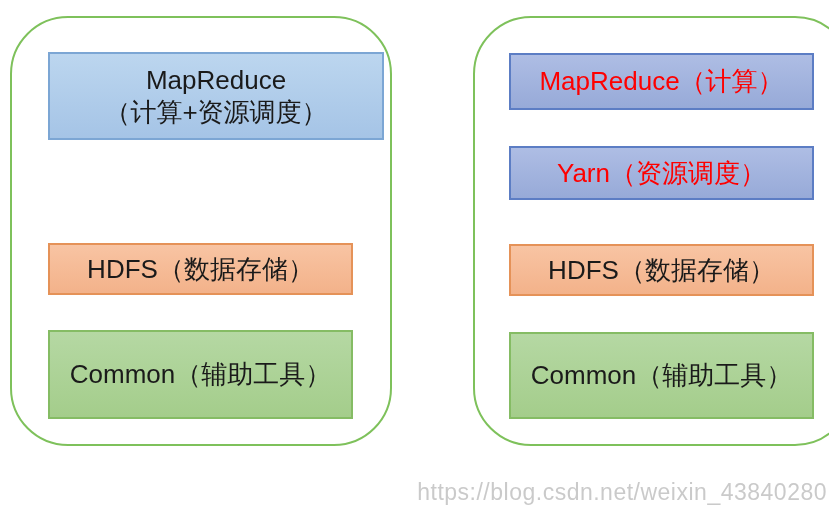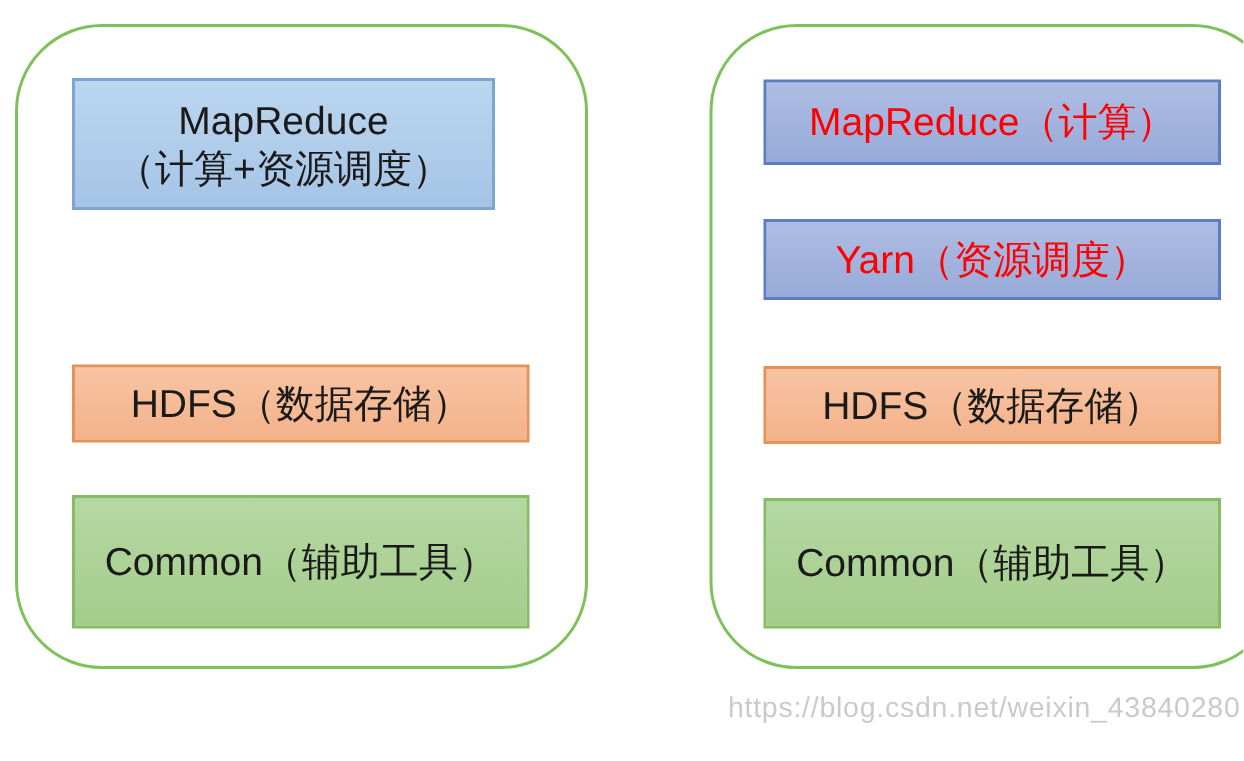--- a/index.html
+++ b/index.html
@@ -63,37 +63,37 @@
     text-align: center;
     font-size: 30px;
     color: #fe0000;
     z-index: 2;
   }
   .caption-left  { left: 0px; }
   .caption-right { left: 427px; }
 
   .watermark {
     position: absolute;
-    top: 462px;
+    top: 479px;
     right: 2px;
-    font-size: 19px;
+    font-size: 23px;
     color: #bdbdbd;
     opacity: 0.8;
     white-space: nowrap;
     z-index: 3;
     letter-spacing: 0.5px;
   }
 </style>
 </head>
 <body>
 
 <div class="stage">
 
   <div class="container-panel panel-left">
-    <div class="block blue-light" style="left:36px; top:34px; width:282px; height:88px;">
+    <div class="block blue-light" style="left:36px; top:34px; width:336px; height:88px;">
       <div>
         <div>MapReduce</div>
         <div>（计算+资源调度）</div>
       </div>
     </div>
     <div class="block orange" style="left:36px; top:225px; width:305px; height:52px;">
       <span>HDFS（数据存储）</span>
     </div>
     <div class="block green" style="left:36px; top:312px; width:305px; height:89px;">
       <span>Common（辅助工具）</span>

